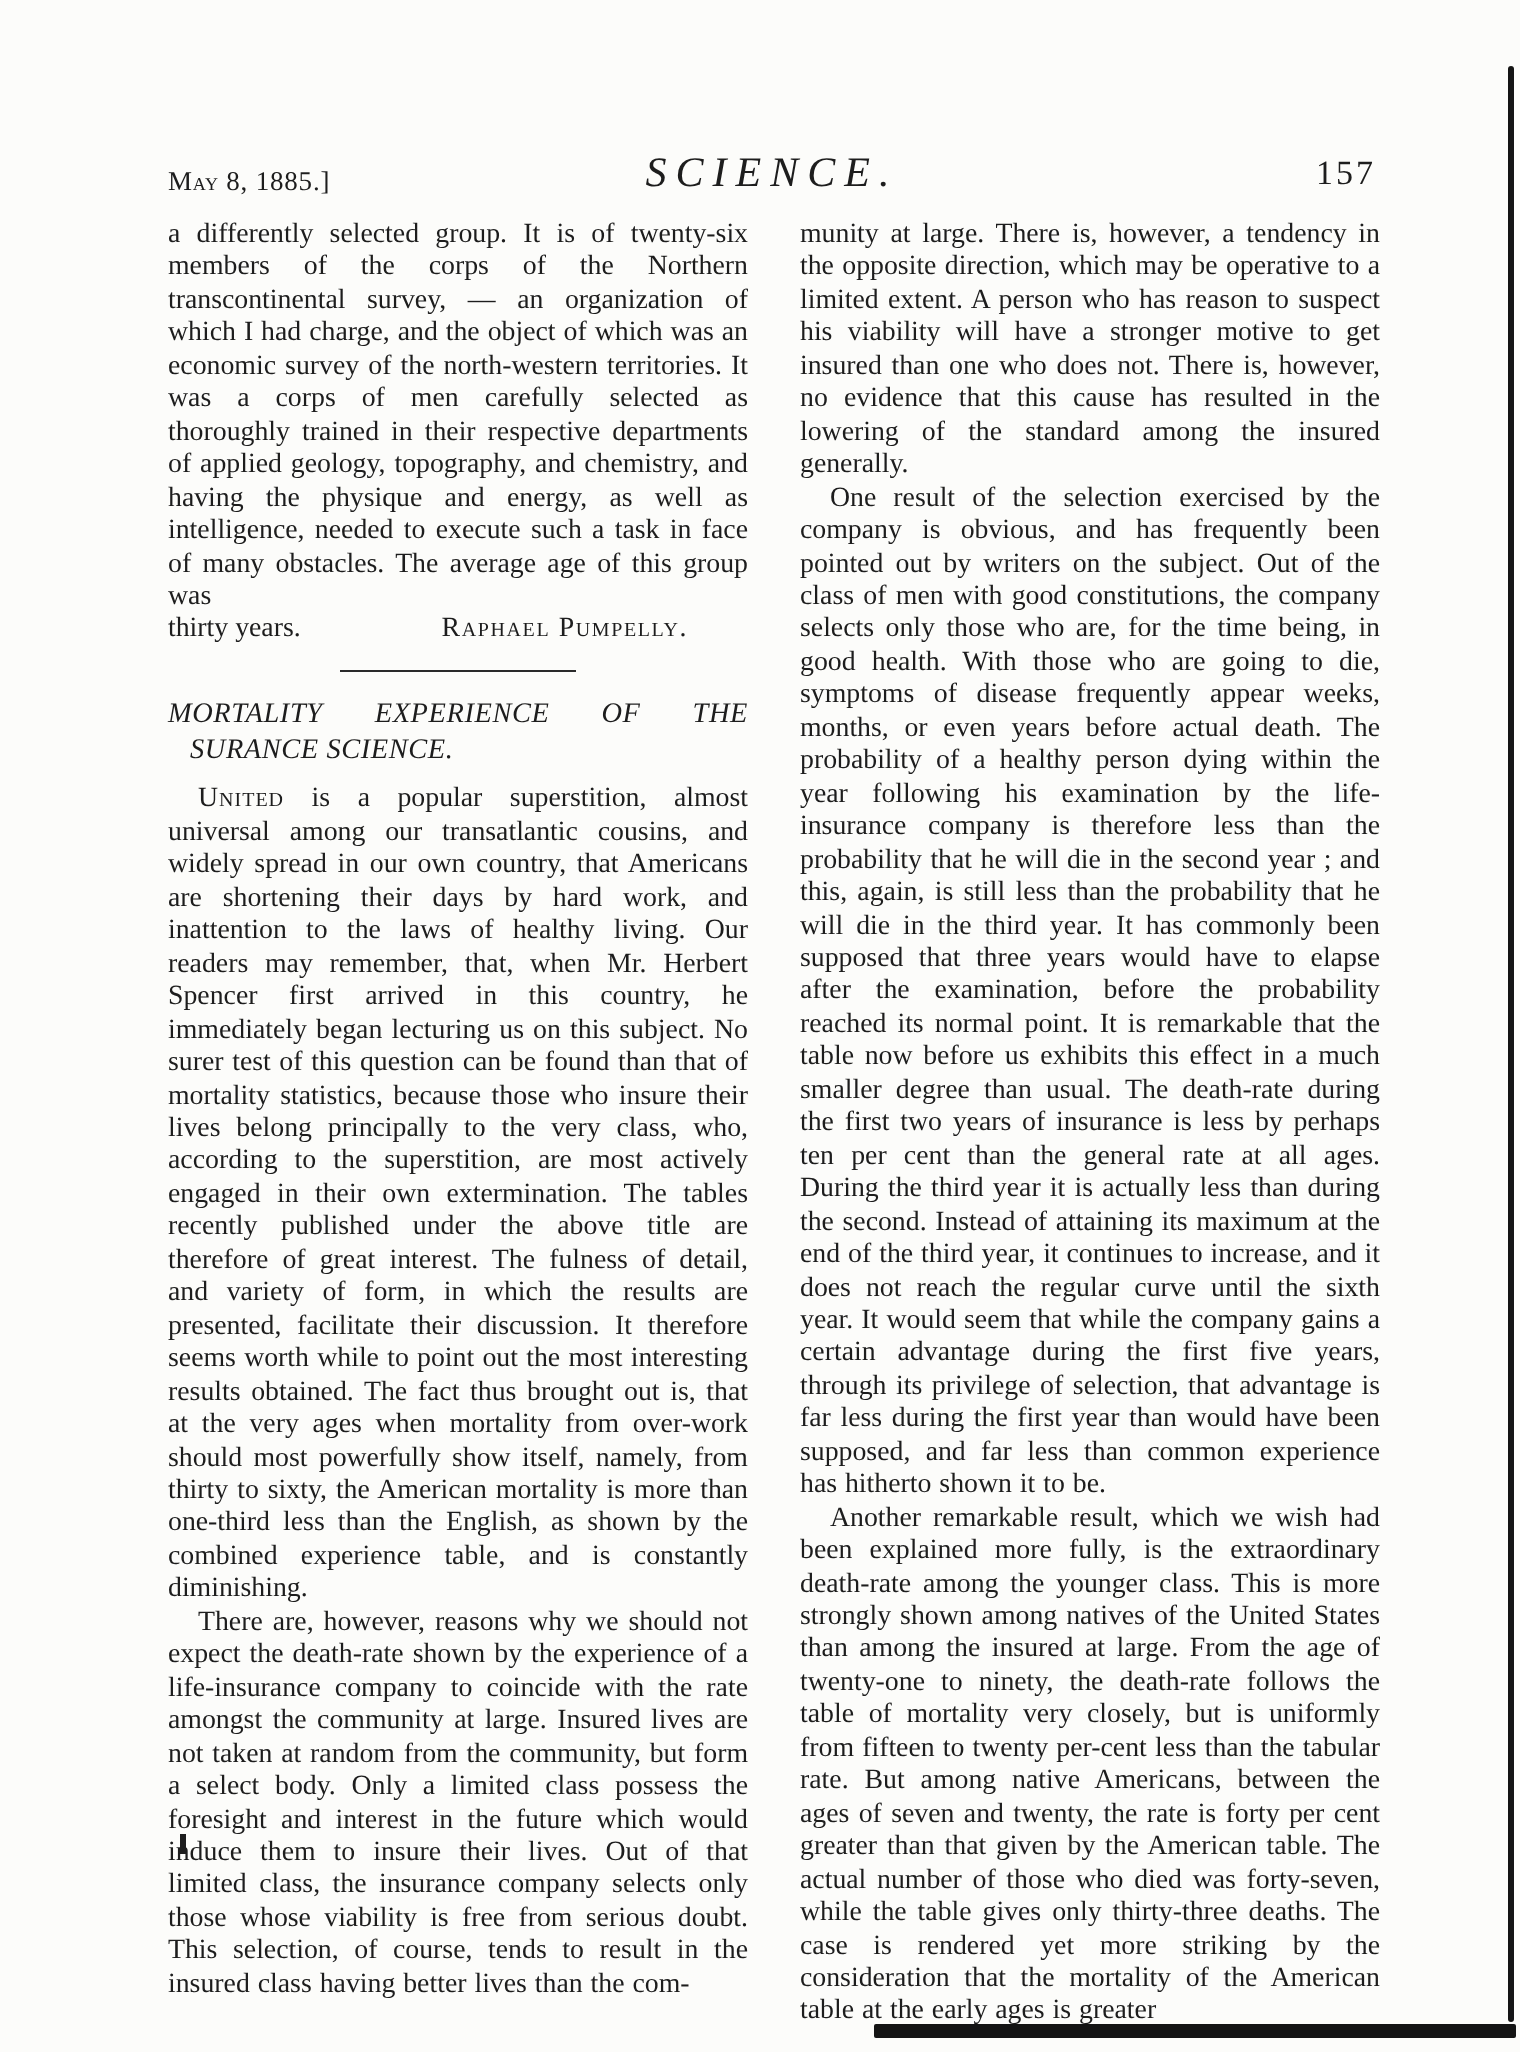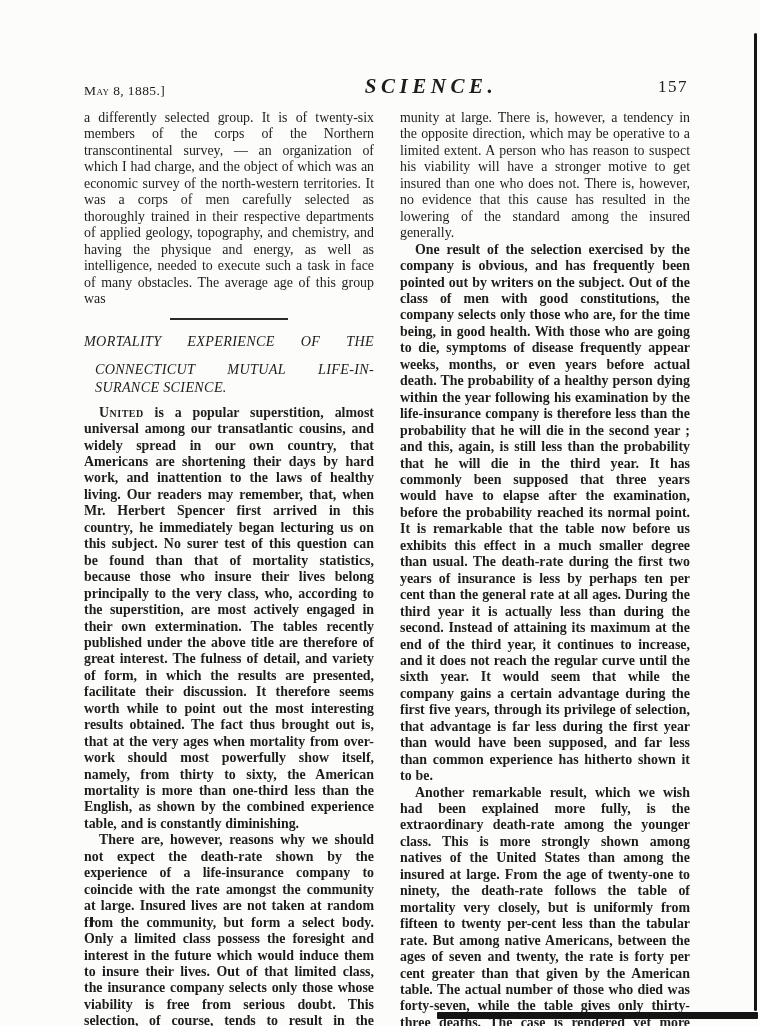--- a/index.html
+++ b/index.html
@@ -15,44 +15,44 @@
     -webkit-font-smoothing:antialiased;
   }
   
   .running-head { position:absolute; top:76px; left:84px; width:604px; height:26px; }
   .issue-date {
     position:absolute; left:0; top:7px;
     font-size:13.5px; font-variant:small-caps; letter-spacing:0.4px;
   }
   .journal-title {
     position:absolute; left:50%; transform:translateX(-50%); top:-2px;
-    font-style:italic; font-weight:bold; font-size:21px; letter-spacing:4.5px;margin-left:45px;
+    font-style:italic; font-weight:normal; font-size:21px; letter-spacing:4.5px;
   }
   .page-number {
     position:absolute; right:0; top:1px;
     font-size:17px; letter-spacing:1.5px;
   }
   
   .columns {
     position:absolute; top:110px; left:84px; width:606px;
     display:flex; gap:26px;
   }
   .col { width:296px; font-size:13.9px; line-height:16.45px; text-align:justify; }
   .para { margin:0; word-spacing:0.5px; }
-  .para.indent { text-indent:15px;font-weight:bold; }
+  .para.indent { text-indent:15px; }
   .smallcaps { font-variant:small-caps; letter-spacing:0.5px; }
   .sig-line { display:flex; justify-content:space-between; padding-right:30px; }
   .sig-line .author { font-variant:small-caps; letter-spacing:0.8px; }
   .divider { width:118px; height:1.4px; background:#2a2a2a; margin:11px auto 13px auto; }
   .article-title {
     font-style:italic; font-size:14.2px; line-height:17.6px;
     letter-spacing:0.3px; margin-bottom:8px; font-weight:500;
   }
   .article-title .t-line { white-space:nowrap; }
-  .article-title .t-line.just { text-align:justify; text-align-last:justify; white-space:normal;margin-top:11px; }
+  .article-title .t-line.just { text-align:justify; text-align-last:justify; white-space:normal; }
   .article-title .t-line.ind { padding-left:11px; }
   
   .scan-edge-v {
     position:absolute; right:3px; top:33px; width:3px; height:978px;
     background:#141414; border-radius:2px;
   }
   .scan-edge-h {
     position:absolute; left:437px; top:1012px; width:321px; height:7px;
     background:#141414; border-radius:1px;
   }
@@ -70,26 +70,29 @@
     <span class="issue-date">May 8, 1885.]</span>
     <span class="journal-title">SCIENCE.</span>
     <span class="page-number">157</span>
   </div>
 
   <div class="columns">
 
     <div class="col">
       <p class="para">a differently selected group.  It is of twenty-six members of the corps of the Northern transcontinental survey, — an organization of which I had charge, and the object of which was an economic survey of the north-western territories.  It was a corps of men carefully selected as thoroughly trained in their respective departments of applied geology, topography, and chemistry, and having the physique and energy, as well as intelligence, needed to execute such a task in face of many obstacles.  The average age of this group was</p>
 
+      <div class="sig-line">
+        <span>thirty years.</span>
+        <span class="author">Raphael Pumpelly.</span>
+      </div>
 
       <div class="divider"></div>
 
       <div class="article-title">
         <div class="t-line just">MORTALITY EXPERIENCE OF THE</div>
-        <div class="t-line just ind">CONNECTICUT MUTUAL LIFE-IN-</div>
         <div class="t-line ind">SURANCE SCIENCE.</div>
       </div>
 
       <p class="para indent">
         <span class="smallcaps">United</span>
         <span>is a popular superstition, almost universal among our transatlantic cousins, and widely spread in our own country, that Americans are shortening their days by hard work, and inattention to the laws of healthy living.  Our readers may remember, that, when Mr. Herbert Spencer first arrived in this country, he immediately began lecturing us on this subject.  No surer test of this question can be found than that of mortality statistics, because those who insure their lives belong principally to the very class, who, according to the superstition, are most actively engaged in their own extermination.  The tables recently published under the above title are therefore of great interest.  The fulness of detail, and variety of form, in which the results are presented, facilitate their discussion.  It therefore seems worth while to point out the most interesting results obtained.  The fact thus brought out is, that at the very ages when mortality from over-work should most powerfully show itself, namely, from thirty to sixty, the American mortality is more than one-third less than the English, as shown by the combined experience table, and is constantly diminishing.</span>
       </p>
 
       <p class="para indent">There are, however, reasons why we should not expect the death-rate shown by the experience of a life-insurance company to coincide with the rate amongst the community at large.  Insured lives are not taken at random from the community, but form a select body.  Only a limited class possess the foresight and interest in the future which would induce them to insure their lives.  Out of that limited class, the insurance company selects only those whose viability is free from serious doubt.  This selection, of course, tends to result in the insured class having better lives than the com-</p>
     </div>

